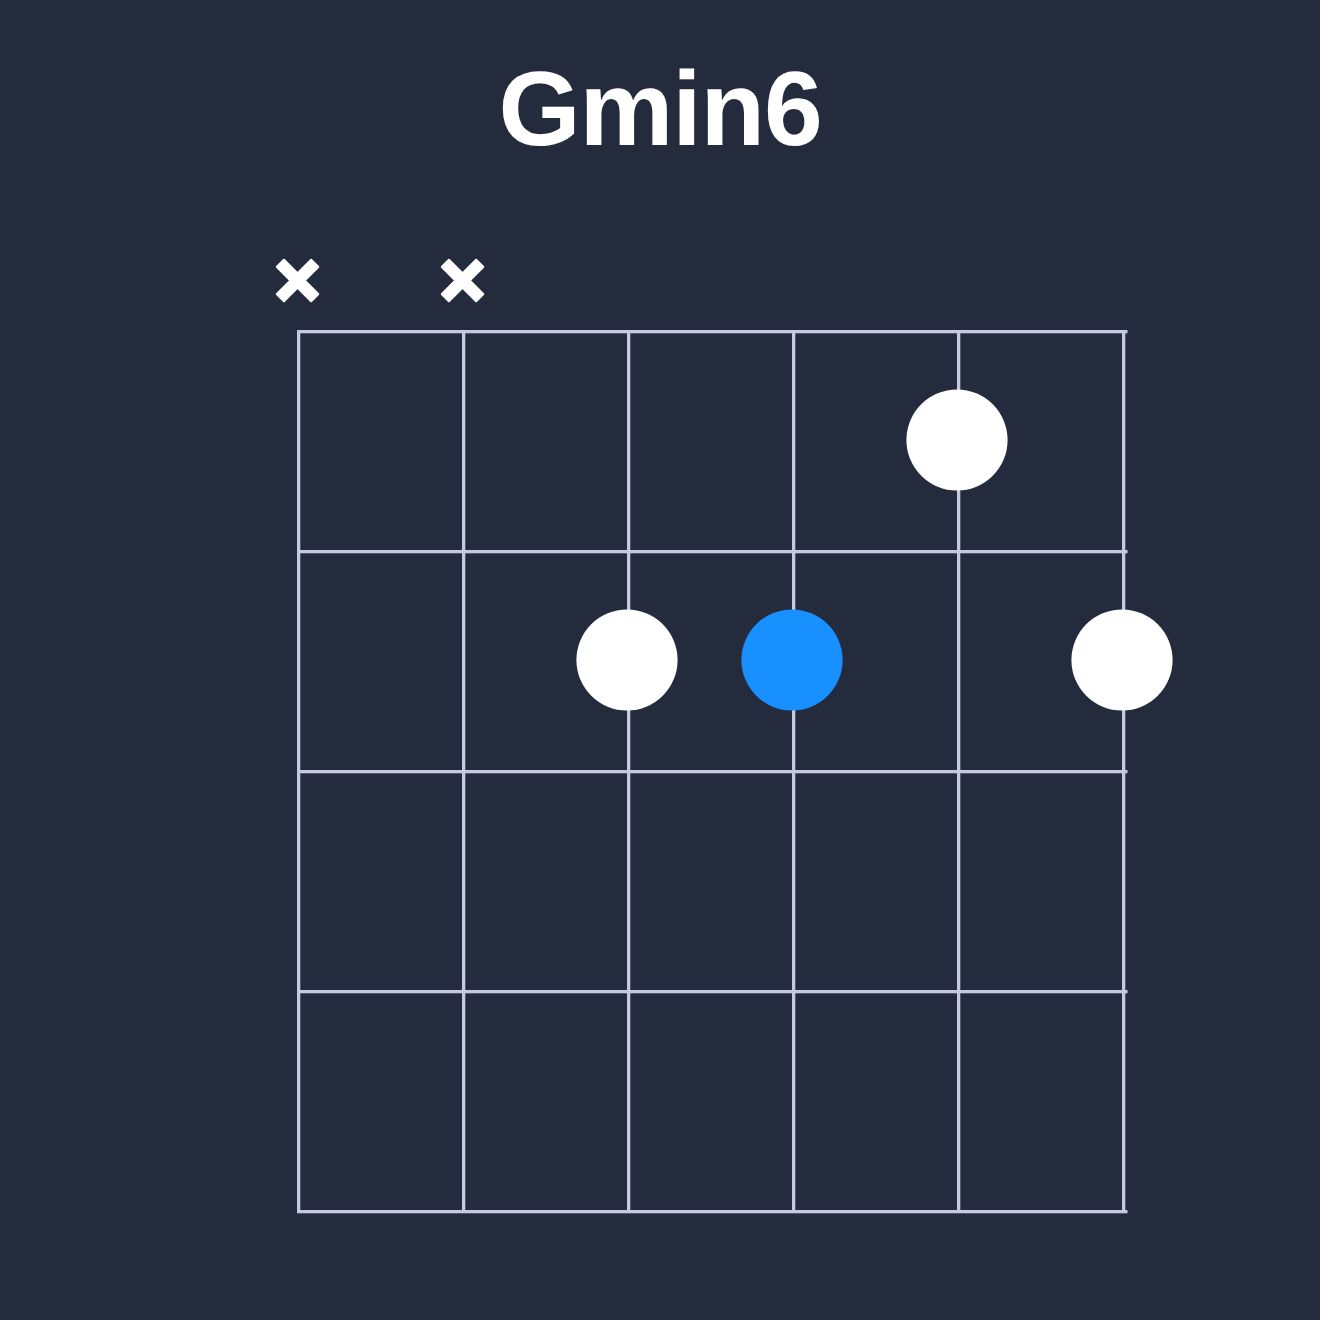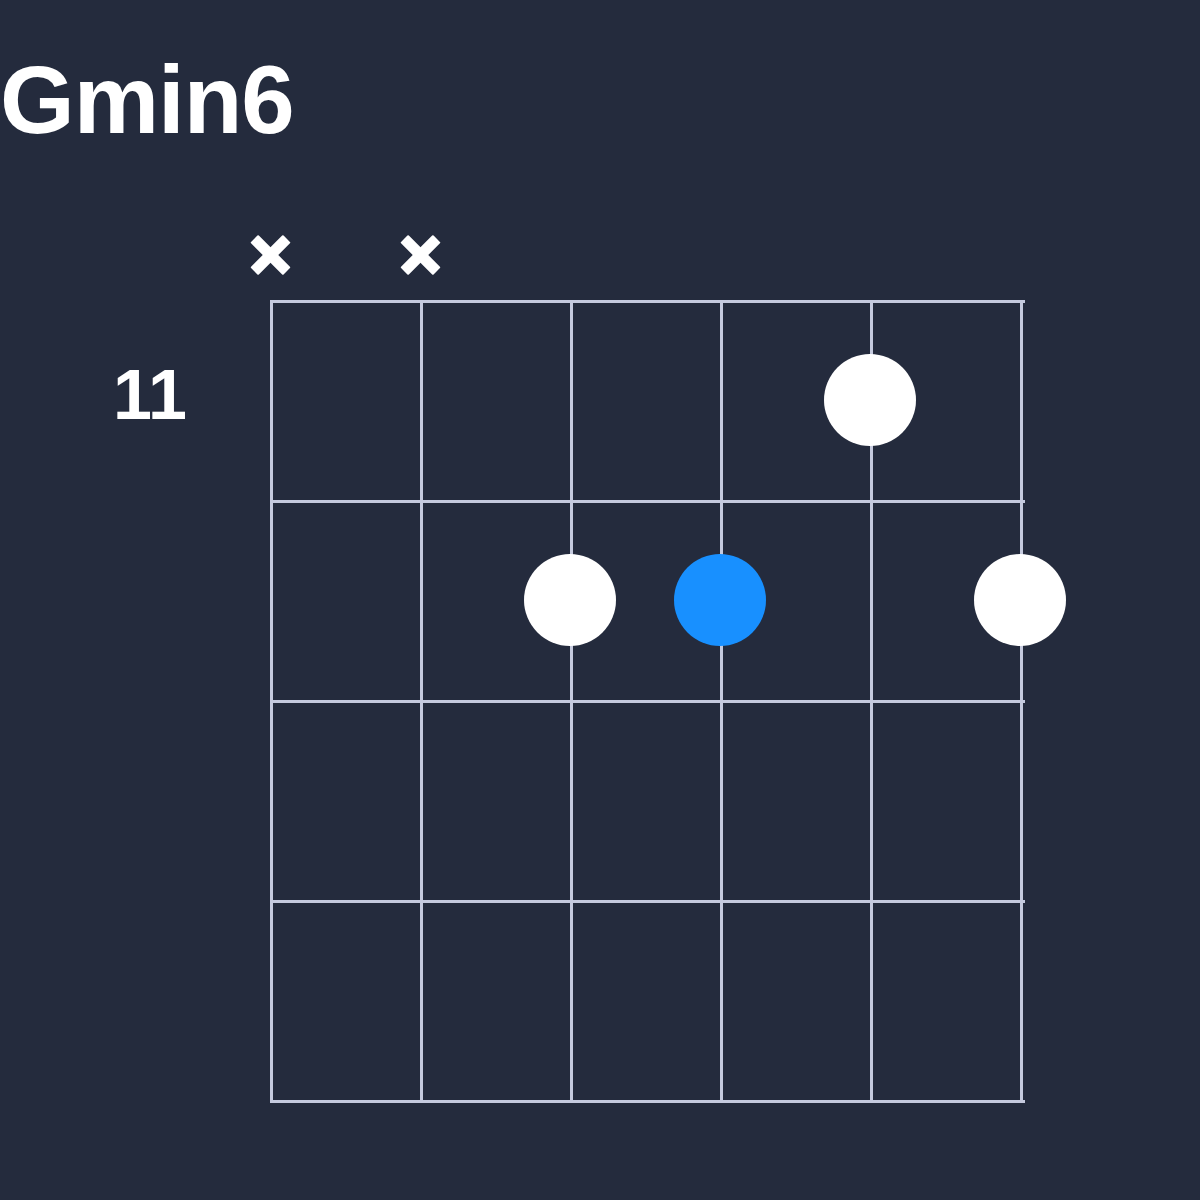--- a/index.html
+++ b/index.html
@@ -17,21 +17,21 @@
     font-family: "Liberation Sans", sans-serif;
     -webkit-font-smoothing: antialiased;
   }
 
   
   #chord-title {
     position: absolute;
     left: 0;
     top: 52px;
     width: 1200px;
-    text-align: left;
+    text-align: center;
     color: #ffffff;
     font-size: 96px;
     font-weight: bold;
     letter-spacing: -1px;
     line-height: 1;
     white-space: nowrap;
   }
 
   
   #fretboard {
@@ -113,21 +113,20 @@
   .finger-dot.normal { background: #ffffff; }
   .finger-dot.root   { background: #1890ff; }
 </style>
 </head>
 <body>
 
 <div id="chord-page">
 
   <div id="chord-title">Gmin6</div>
 
-  <div id="fret-position-label">11</div>
 
   <div class="marker-row" id="marker-row">
       <div class="mute-x" style="left: 0px;"></div>
       <div class="mute-x" style="left: 150px;"></div>
     </div>
 
   <div id="fretboard">
       <div class="string-line" style="left: 0px;"></div>
       <div class="string-line" style="left: 150px;"></div>
       <div class="string-line" style="left: 300px;"></div>

